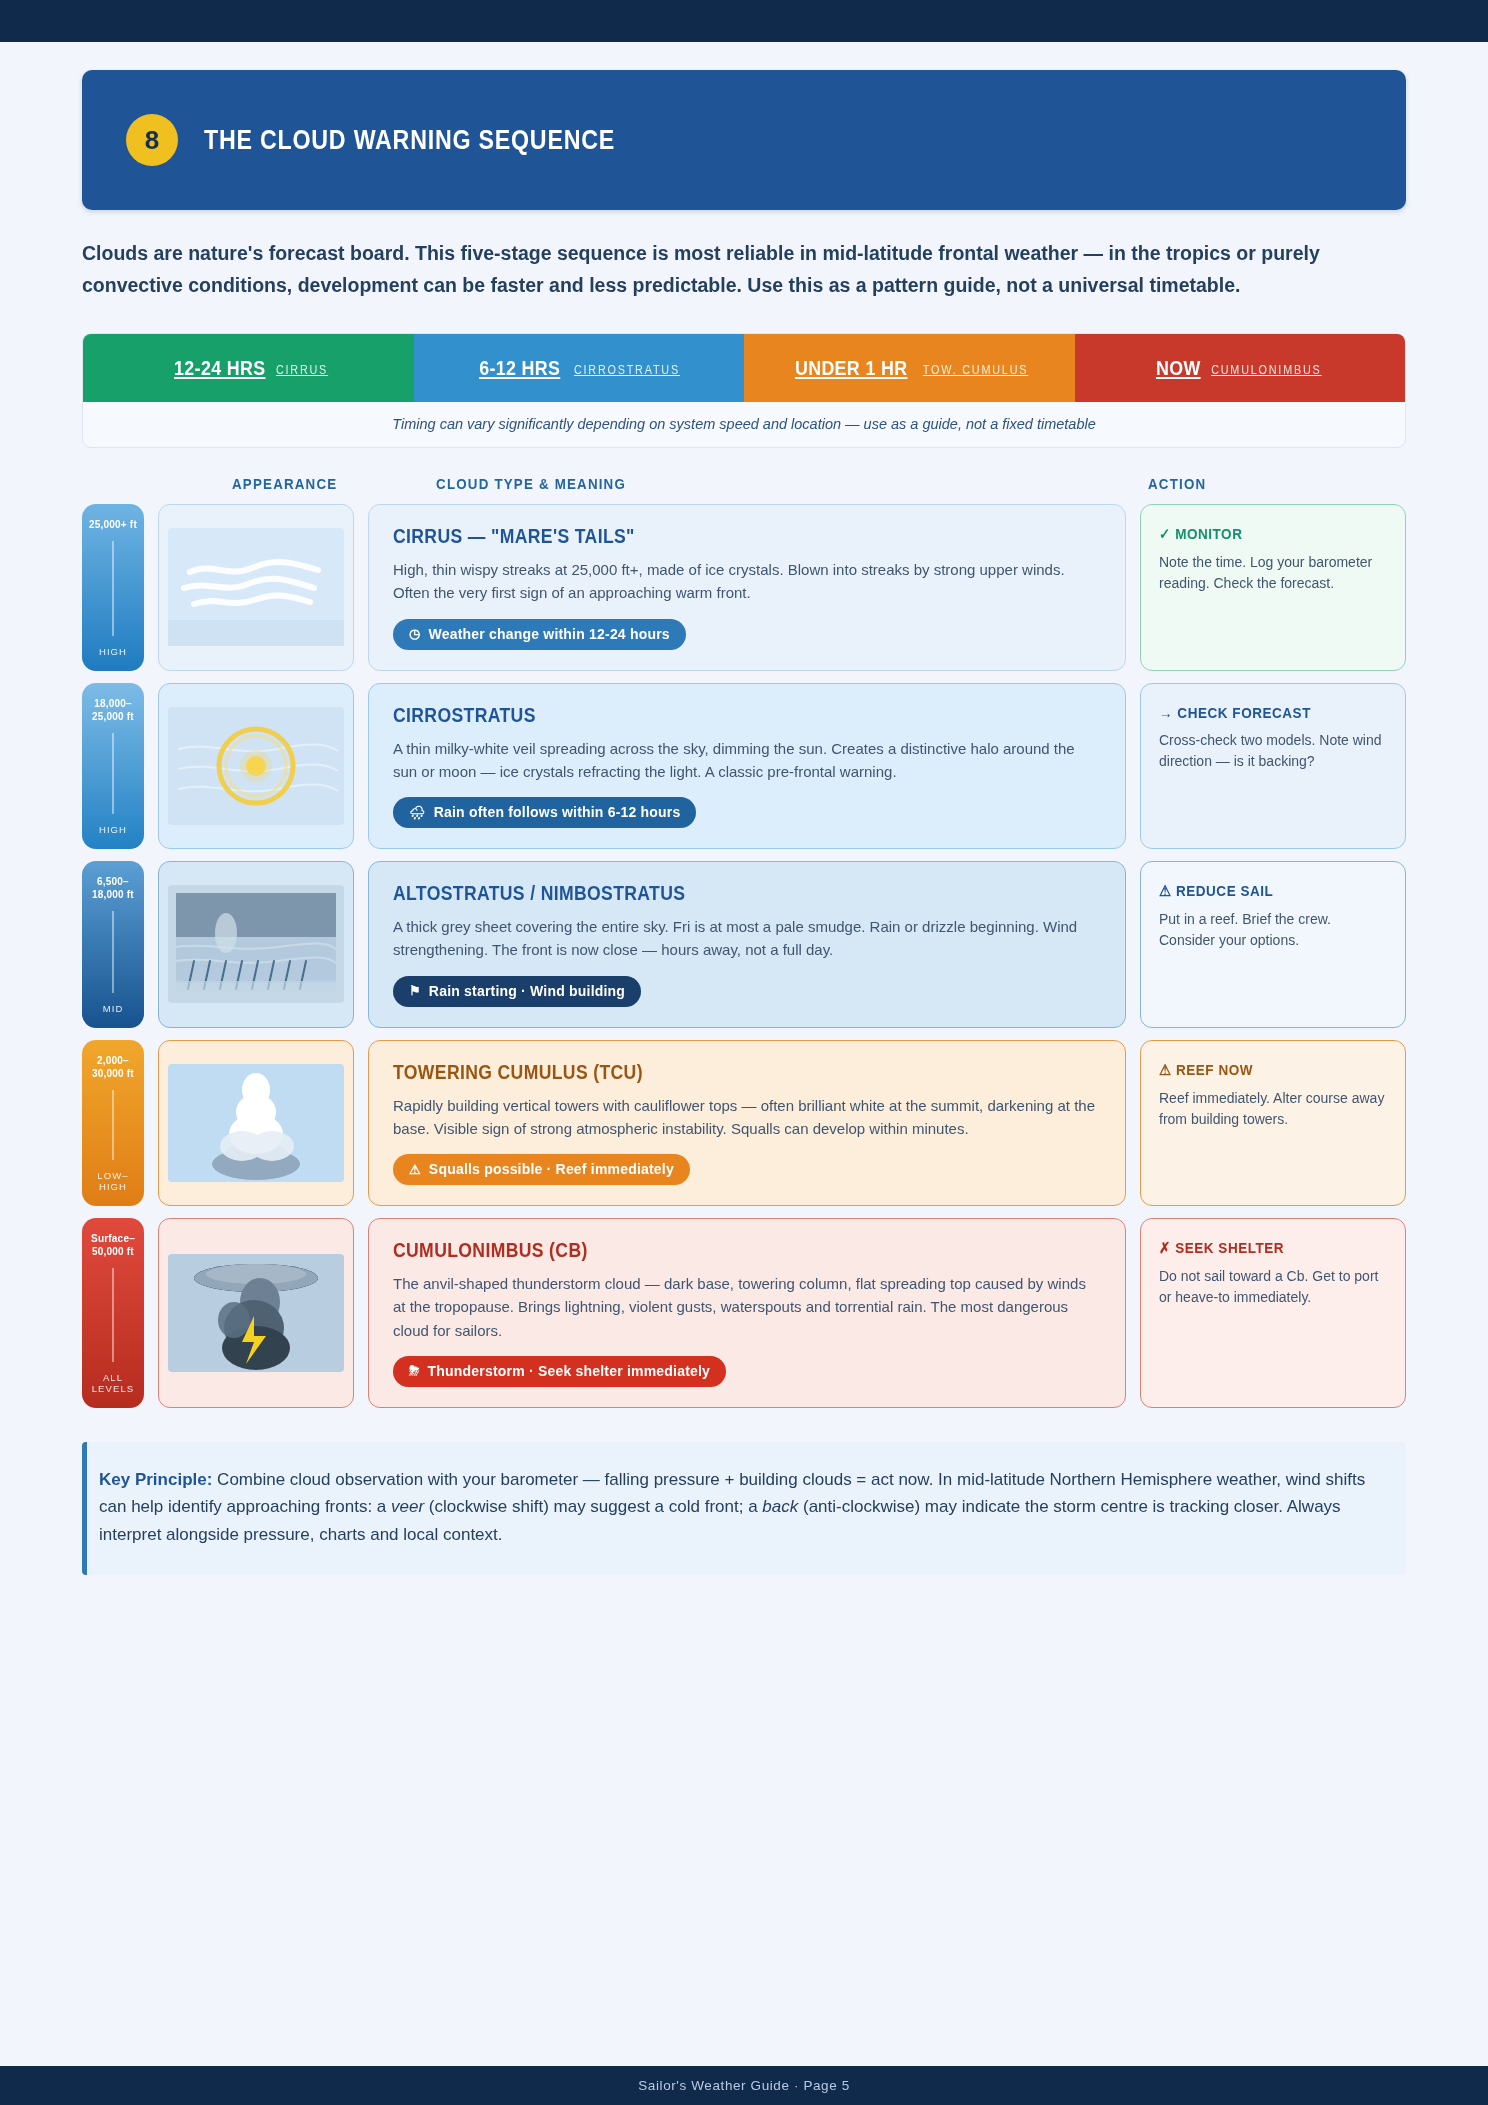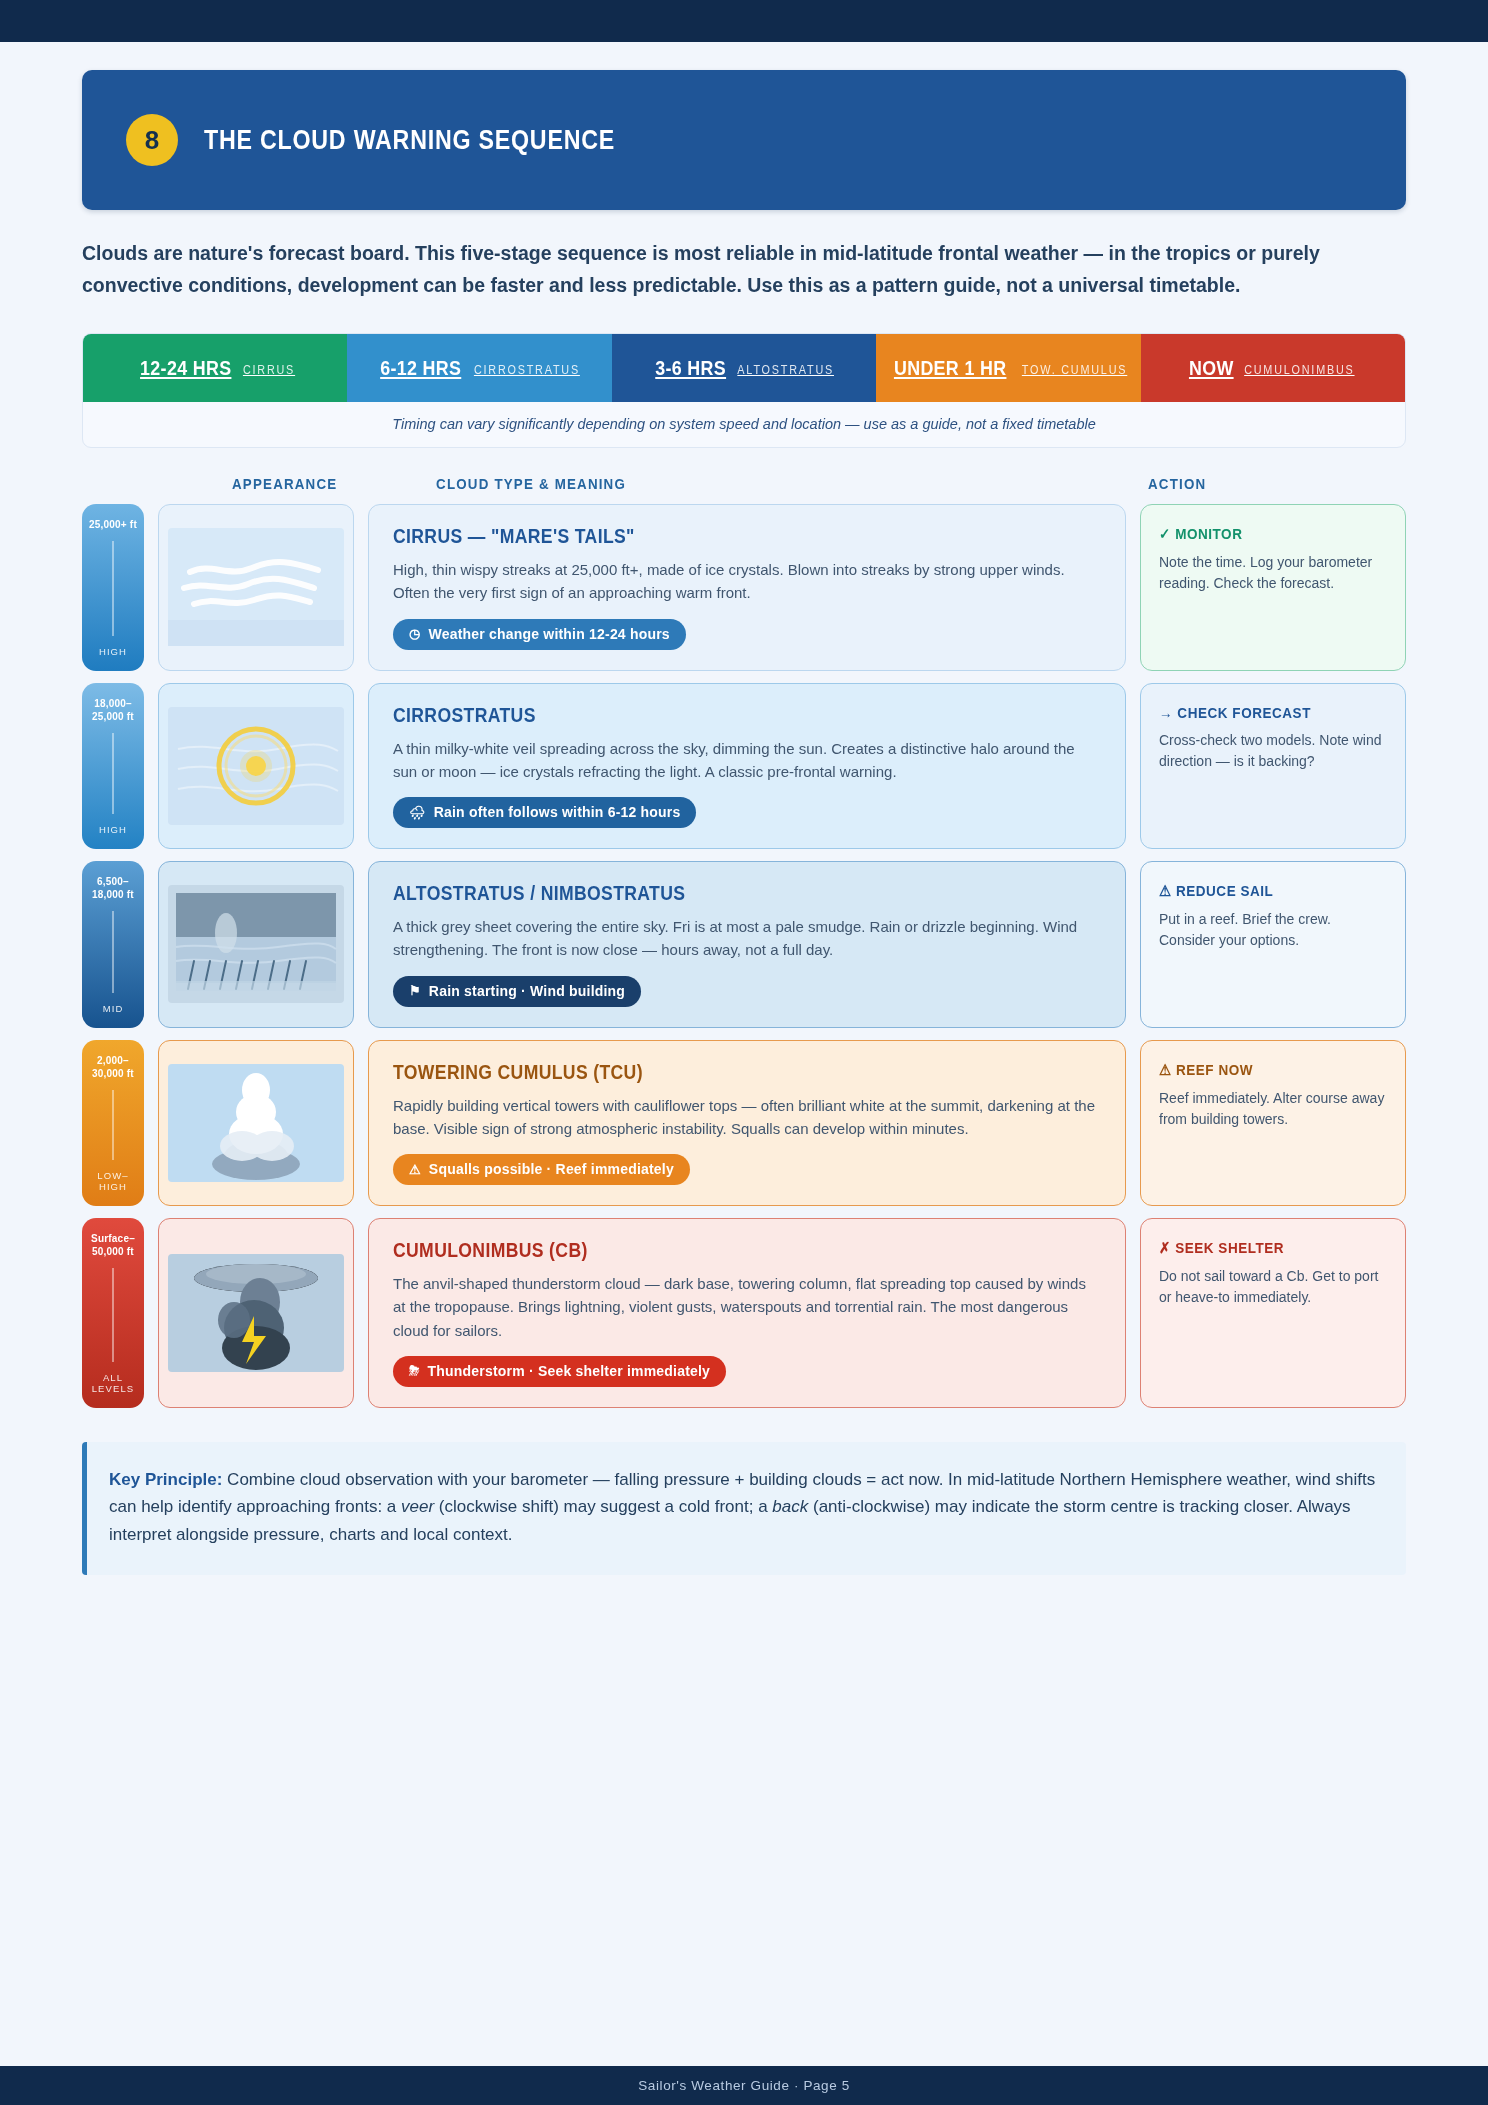--- a/index.html
+++ b/index.html
@@ -179,21 +179,21 @@
     transform: scaleX(.9); transform-origin: left center;
   }
   .a-text { font-size: 14px; line-height: 1.52; color: #40566f; }
 
   
   .key {
     margin-top: 34px;
     background: #eaf3fb;
     border-left: 5px solid #2e7ab8;
     border-radius: 4px;
-    padding: 24px 22px 26px;
+    padding: 24px 12px 26px;
     font-size: 17px;
     line-height: 1.62;
     color: #25405e;
   }
   .key b { color: #1f5597; }
   .key i { font-style: italic; }
 
   
   .footer {
     position: absolute;
@@ -220,24 +220,20 @@
 
   <div class="timeline-wrap">
     <div class="timeline" id="timeline">
         <div class="tl-seg" style="background: rgb(23, 160, 106);">
           <div class="tl-hrs">12-24 HRS</div>
           <div class="tl-cloud">CIRRUS</div>
         </div>
         <div class="tl-seg" style="background: rgb(50, 144, 204);">
           <div class="tl-hrs">6-12 HRS</div>
           <div class="tl-cloud">CIRROSTRATUS</div>
-        </div>
-        <div class="tl-seg" style="background: rgb(31, 85, 151);">
-          <div class="tl-hrs">3-6 HRS</div>
-          <div class="tl-cloud">ALTOSTRATUS</div>
         </div>
         <div class="tl-seg" style="background: rgb(232, 133, 31);">
           <div class="tl-hrs">UNDER 1 HR</div>
           <div class="tl-cloud">TOW. CUMULUS</div>
         </div>
         <div class="tl-seg" style="background: rgb(201, 57, 43);">
           <div class="tl-hrs">NOW</div>
           <div class="tl-cloud">CUMULONIMBUS</div>
         </div>
       </div>

